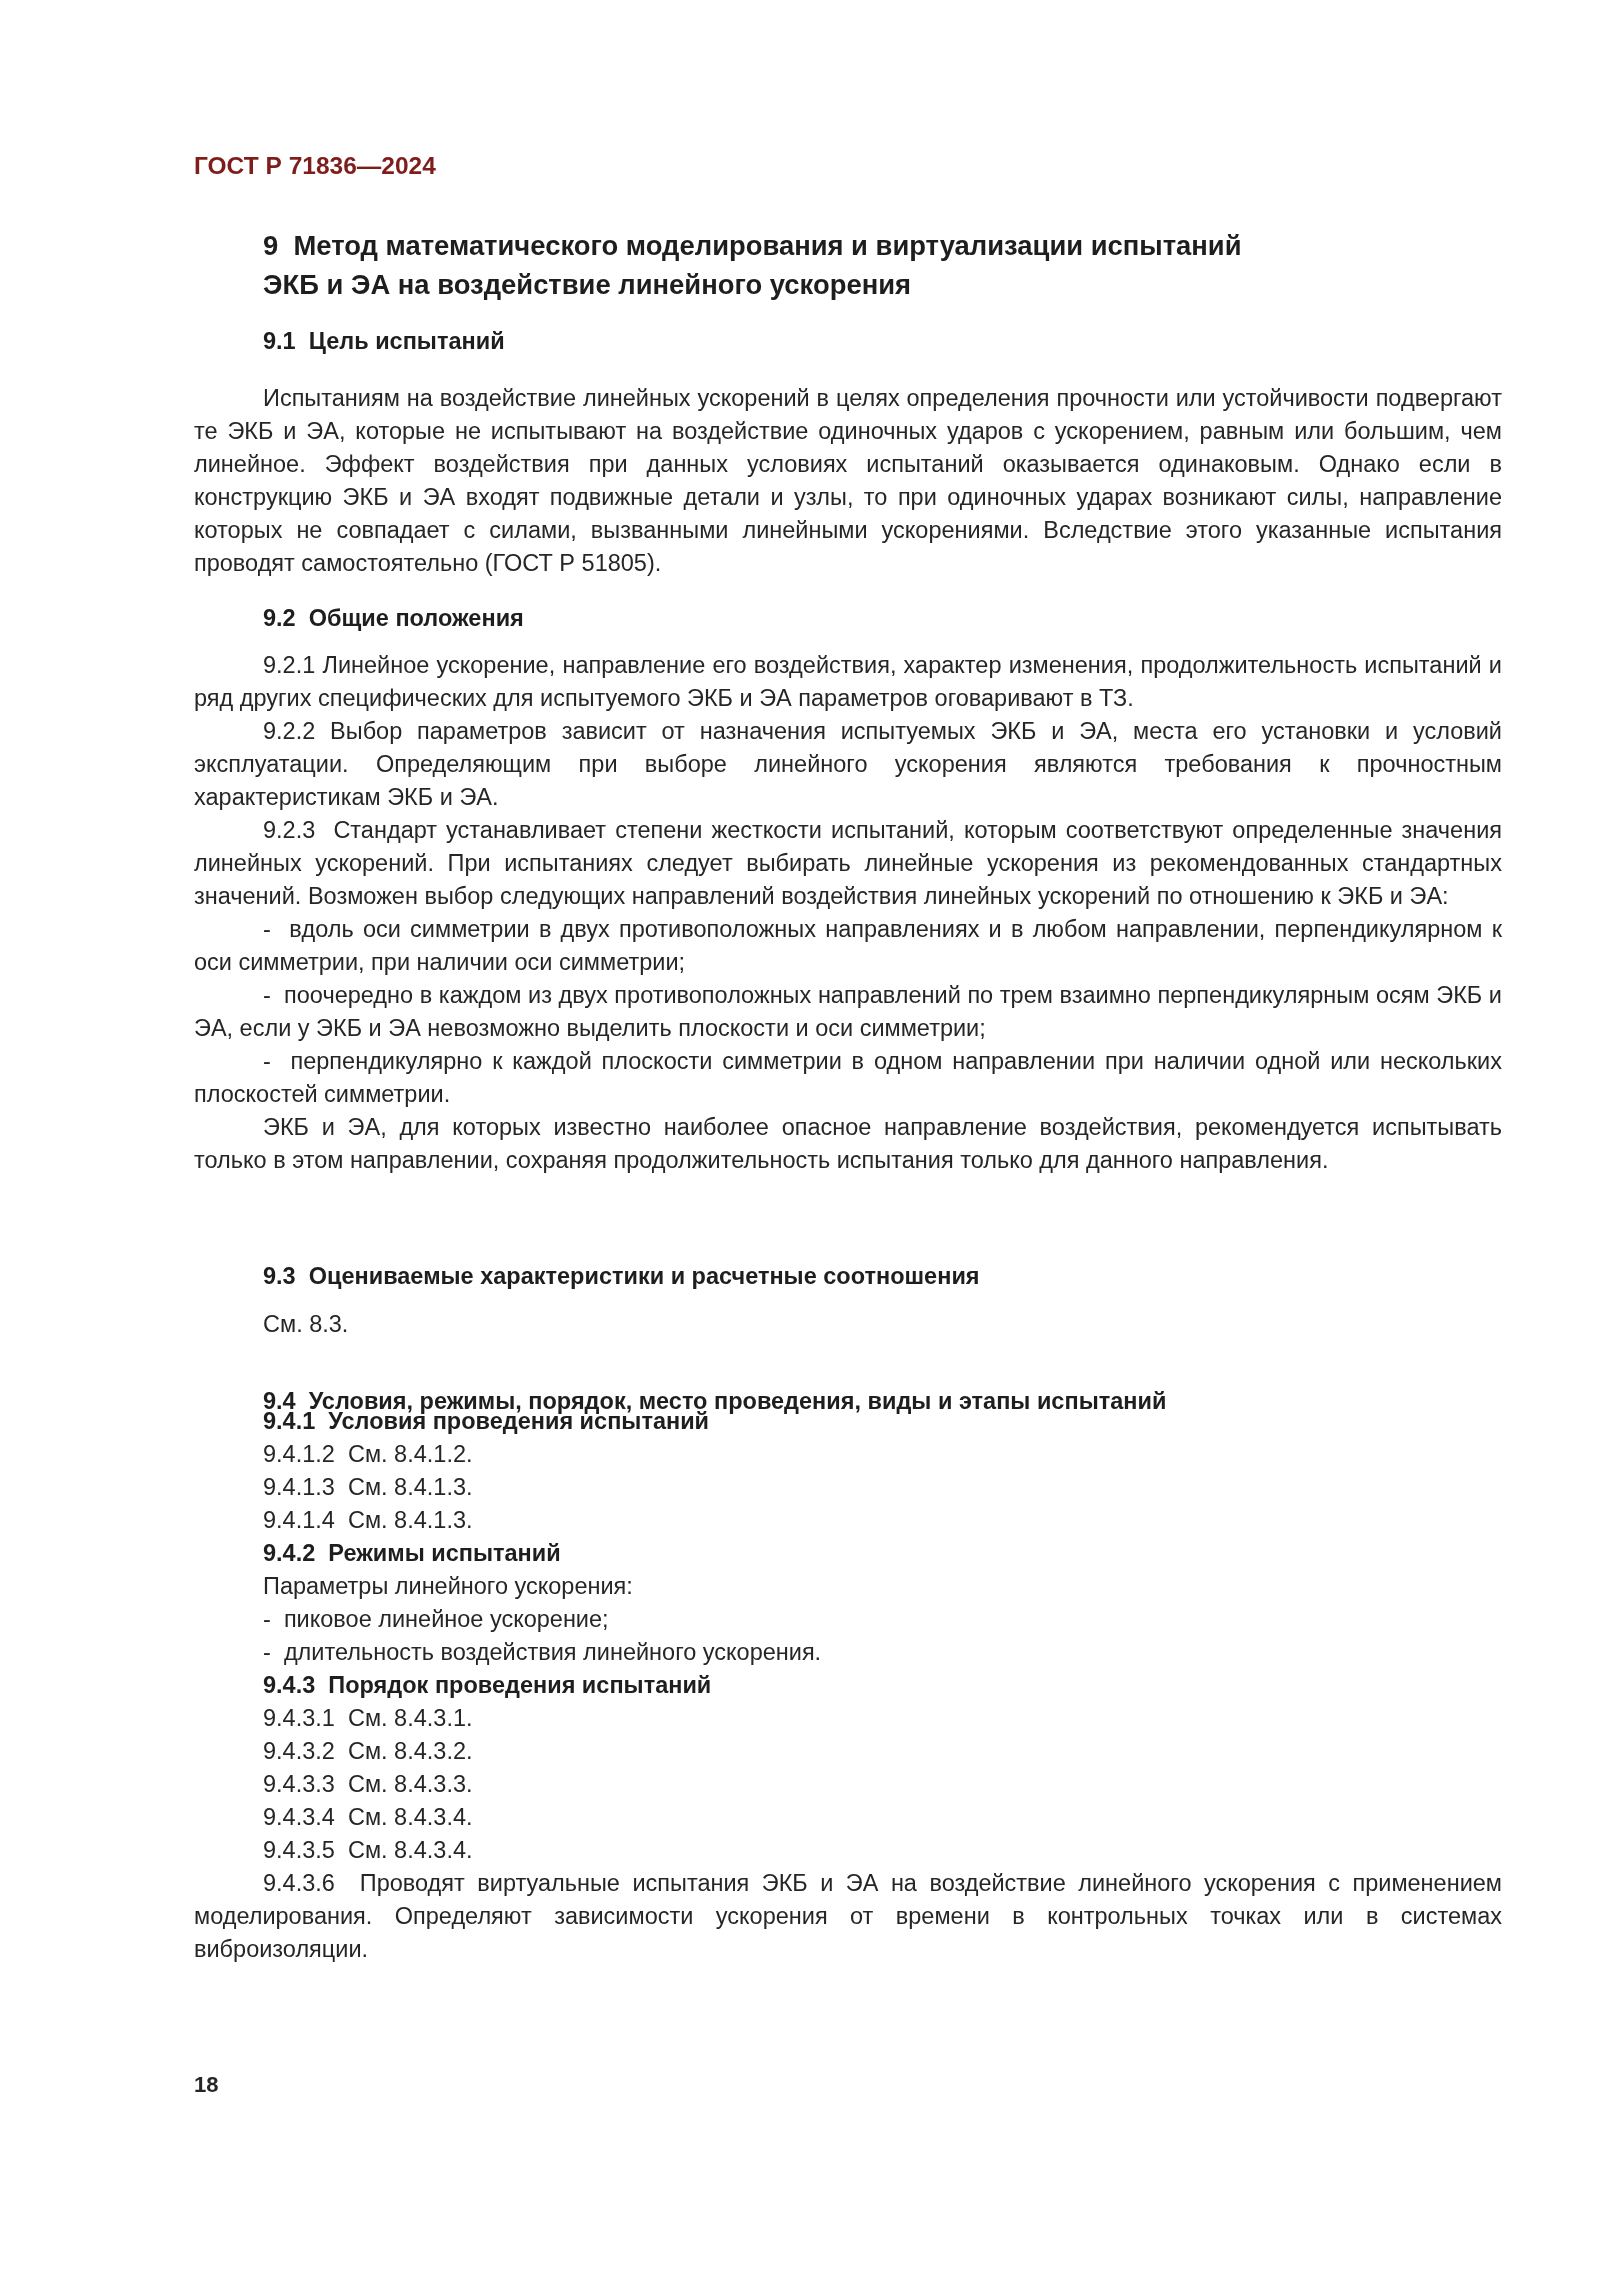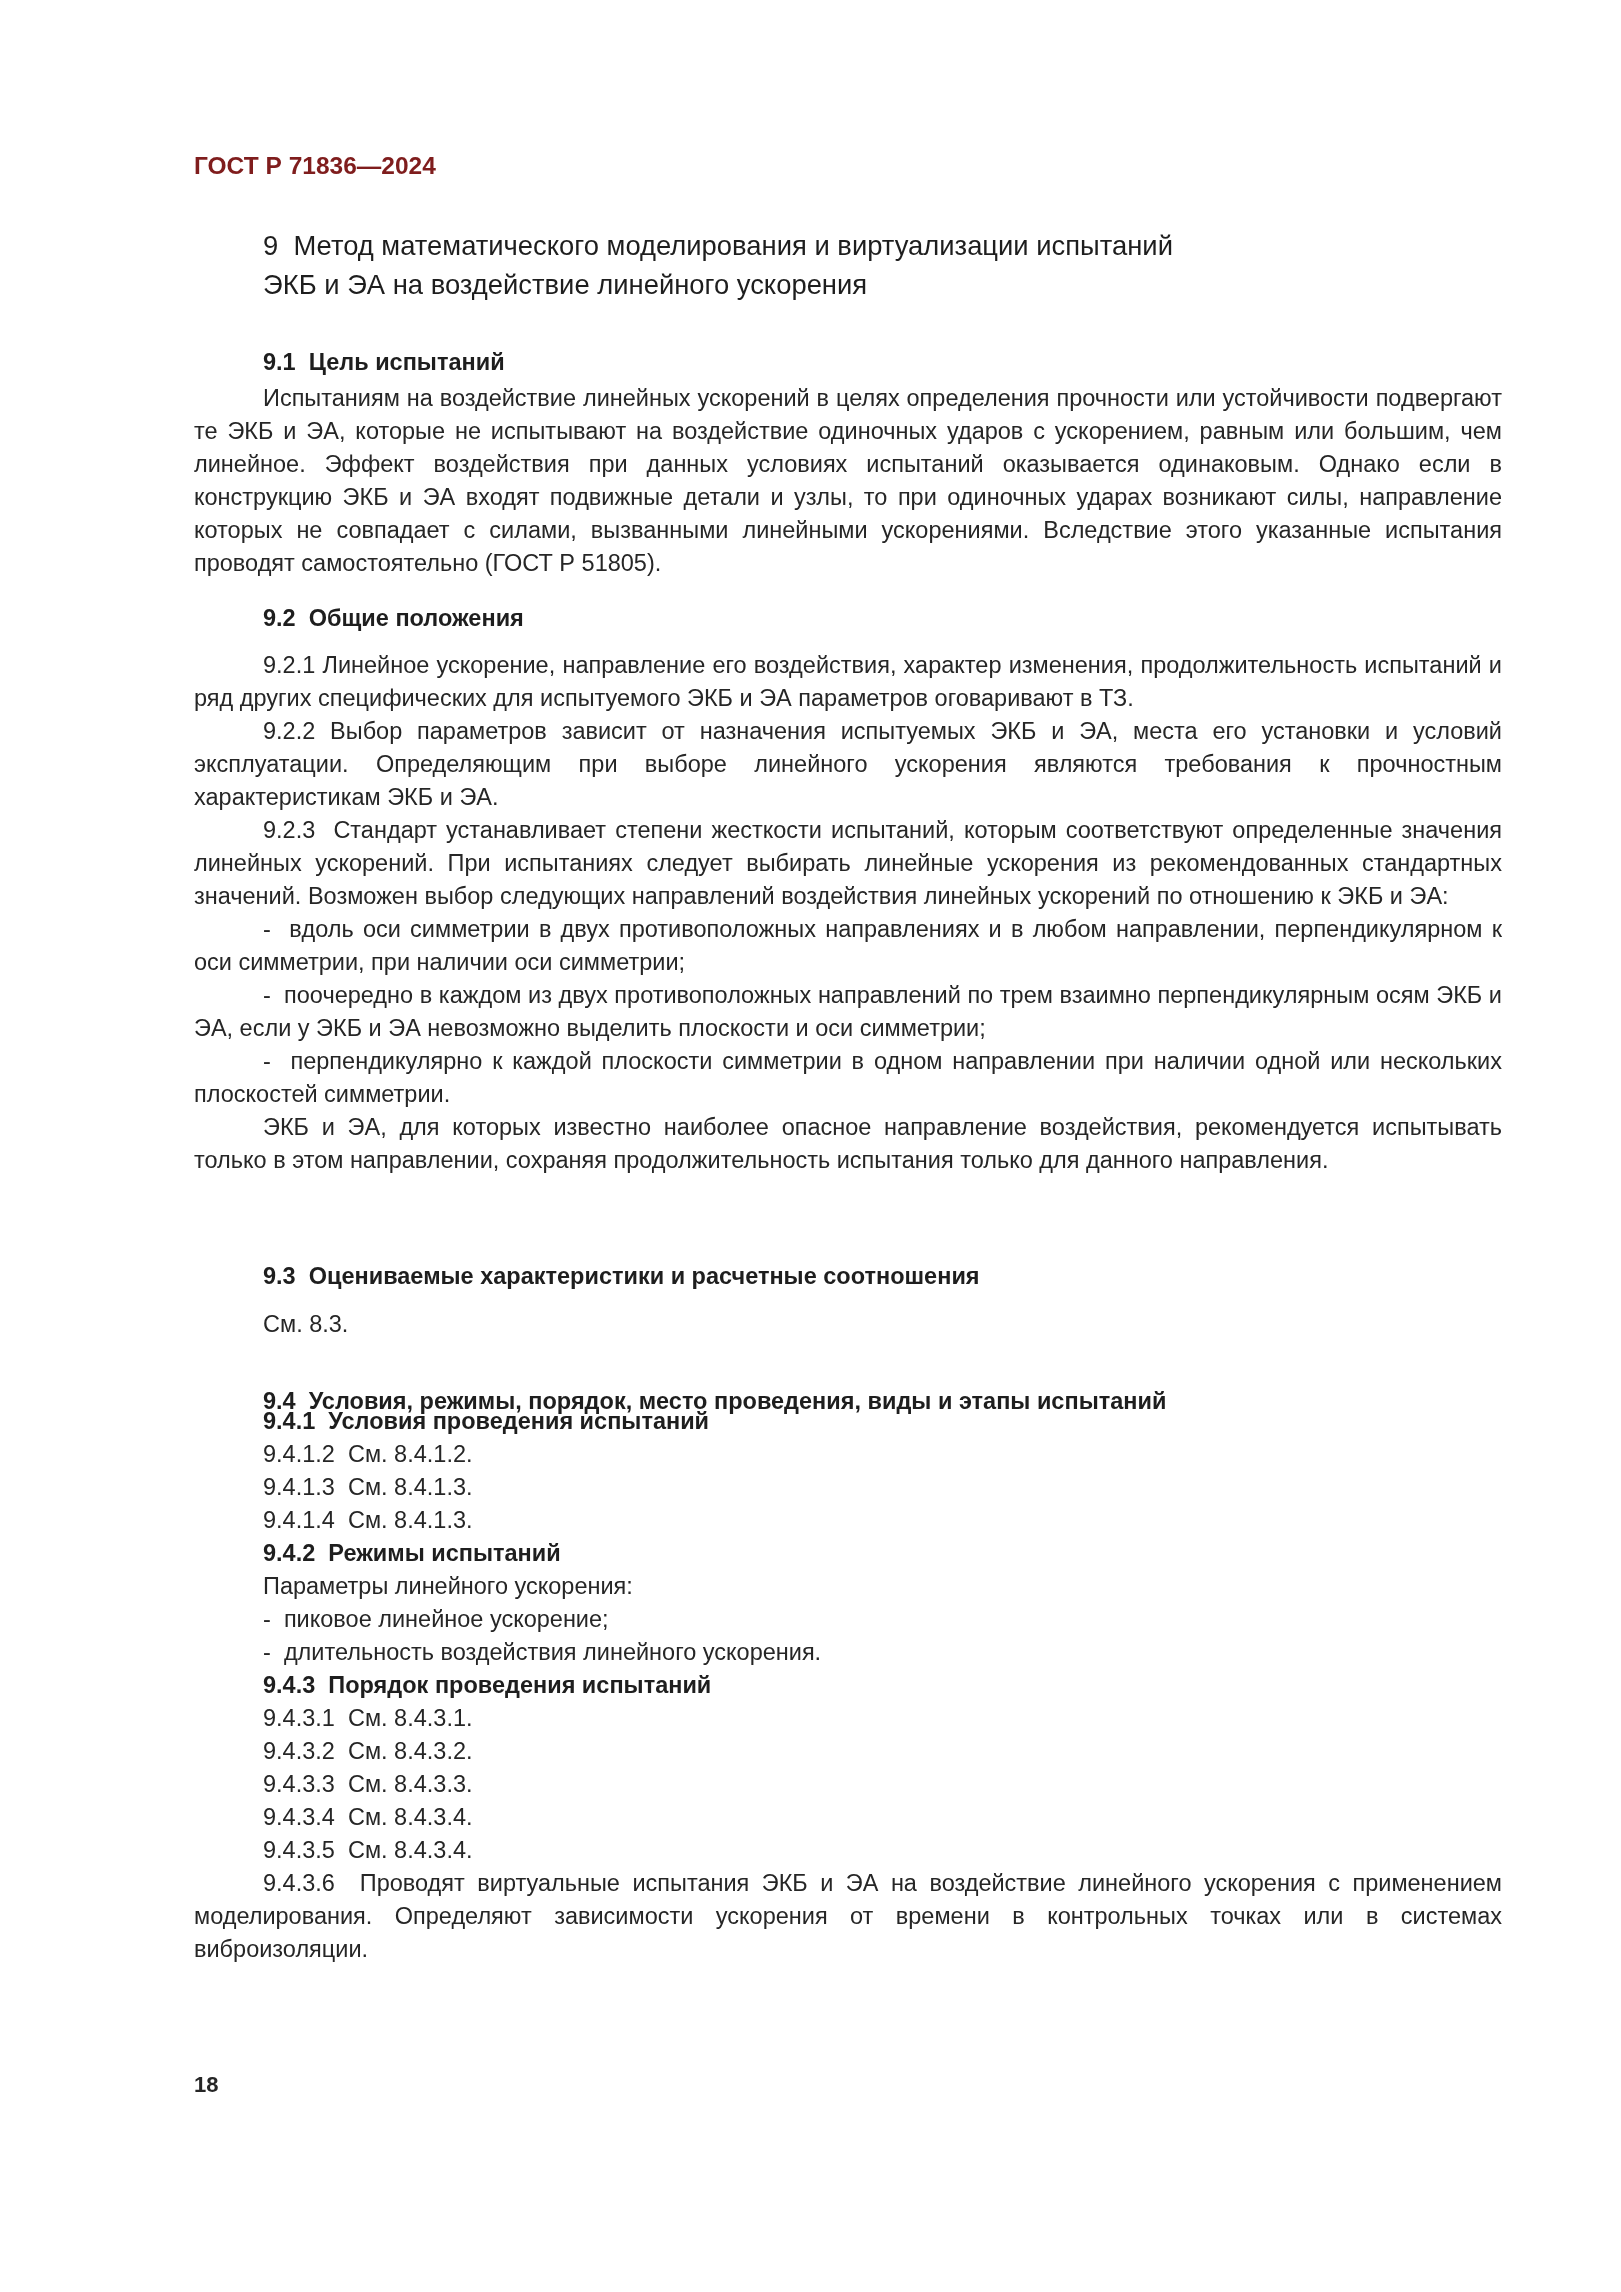--- a/index.html
+++ b/index.html
@@ -1,37 +1,37 @@
 <!DOCTYPE html>
 <html><head>
 <meta charset="utf-8">
 <style>
   html, body { margin: 0; padding: 0; background: #ffffff; }
   body { width: 1621px; height: 2293px; position: relative; overflow: hidden;
          font-family: "Liberation Sans", sans-serif; color: #262626; }
   .abs { position: absolute; }
   .header { left: 194px; top: 151px; font-size: 24.5px; font-weight: bold; color: #7f1d1d; line-height: 29px; }
-  .title { left: 263px; top: 226px; width: 1240px; font-size: 27.4px; font-weight: normal; color: #1e1e1e; line-height: 39px; }
+  .title { left: 263px; top: 226px; width: 1240px; font-size: 27.4px; font-weight: bold; color: #1e1e1e; line-height: 39px; }
   .col { left: 194px; width: 1308px; font-size: 23.5px; line-height: 33px; }
   .h2 { font-weight: bold; color: #1e1e1e; padding-left: 69px; }
   .p { text-align: justify; text-indent: 69px; margin: 0; }
   .ind { padding-left: 69px; margin: 0; }
   .pageno { left: 194px; top: 2070px; font-size: 22px; line-height: 29px; font-weight: bold; }
 </style>
 </head>
 <body>
 
 <div class="abs header">ГОСТ Р 71836—2024</div>
 
 <div class="abs title">
   <div style="white-space:pre">9  Метод математического моделирования и виртуализации испытаний</div>
   <div style="white-space:pre">ЭКБ и ЭА на воздействие линейного ускорения</div>
 </div>
 
-<div class="abs col" style="top:346px;">
+<div class="abs col" style="top:325px;">
   <div class="h2" style="white-space:pre">9.1  Цель испытаний</div>
 </div>
 <div class="abs col" style="top:382px;">
   <p class="p">Испытаниям на воздействие линейных ускорений в целях определения прочности или устойчивости подвергают те ЭКБ и ЭА, которые не испытывают на воздействие одиночных ударов с ускорением, равным или большим, чем линейное. Эффект воздействия при данных условиях испытаний оказывается одинаковым. Однако если в конструкцию ЭКБ и ЭА входят подвижные детали и узлы, то при одиночных ударах возникают силы, направление которых не совпадает с силами, вызванными линейными ускорениями. Вследствие этого указанные испытания проводят самостоятельно (ГОСТ Р 51805).</p>
 </div>
 
 <div class="abs col" style="top:602px;">
   <div class="h2" style="white-space:pre">9.2  Общие положения</div>
 </div>
 <div class="abs col" style="top:649px;">

